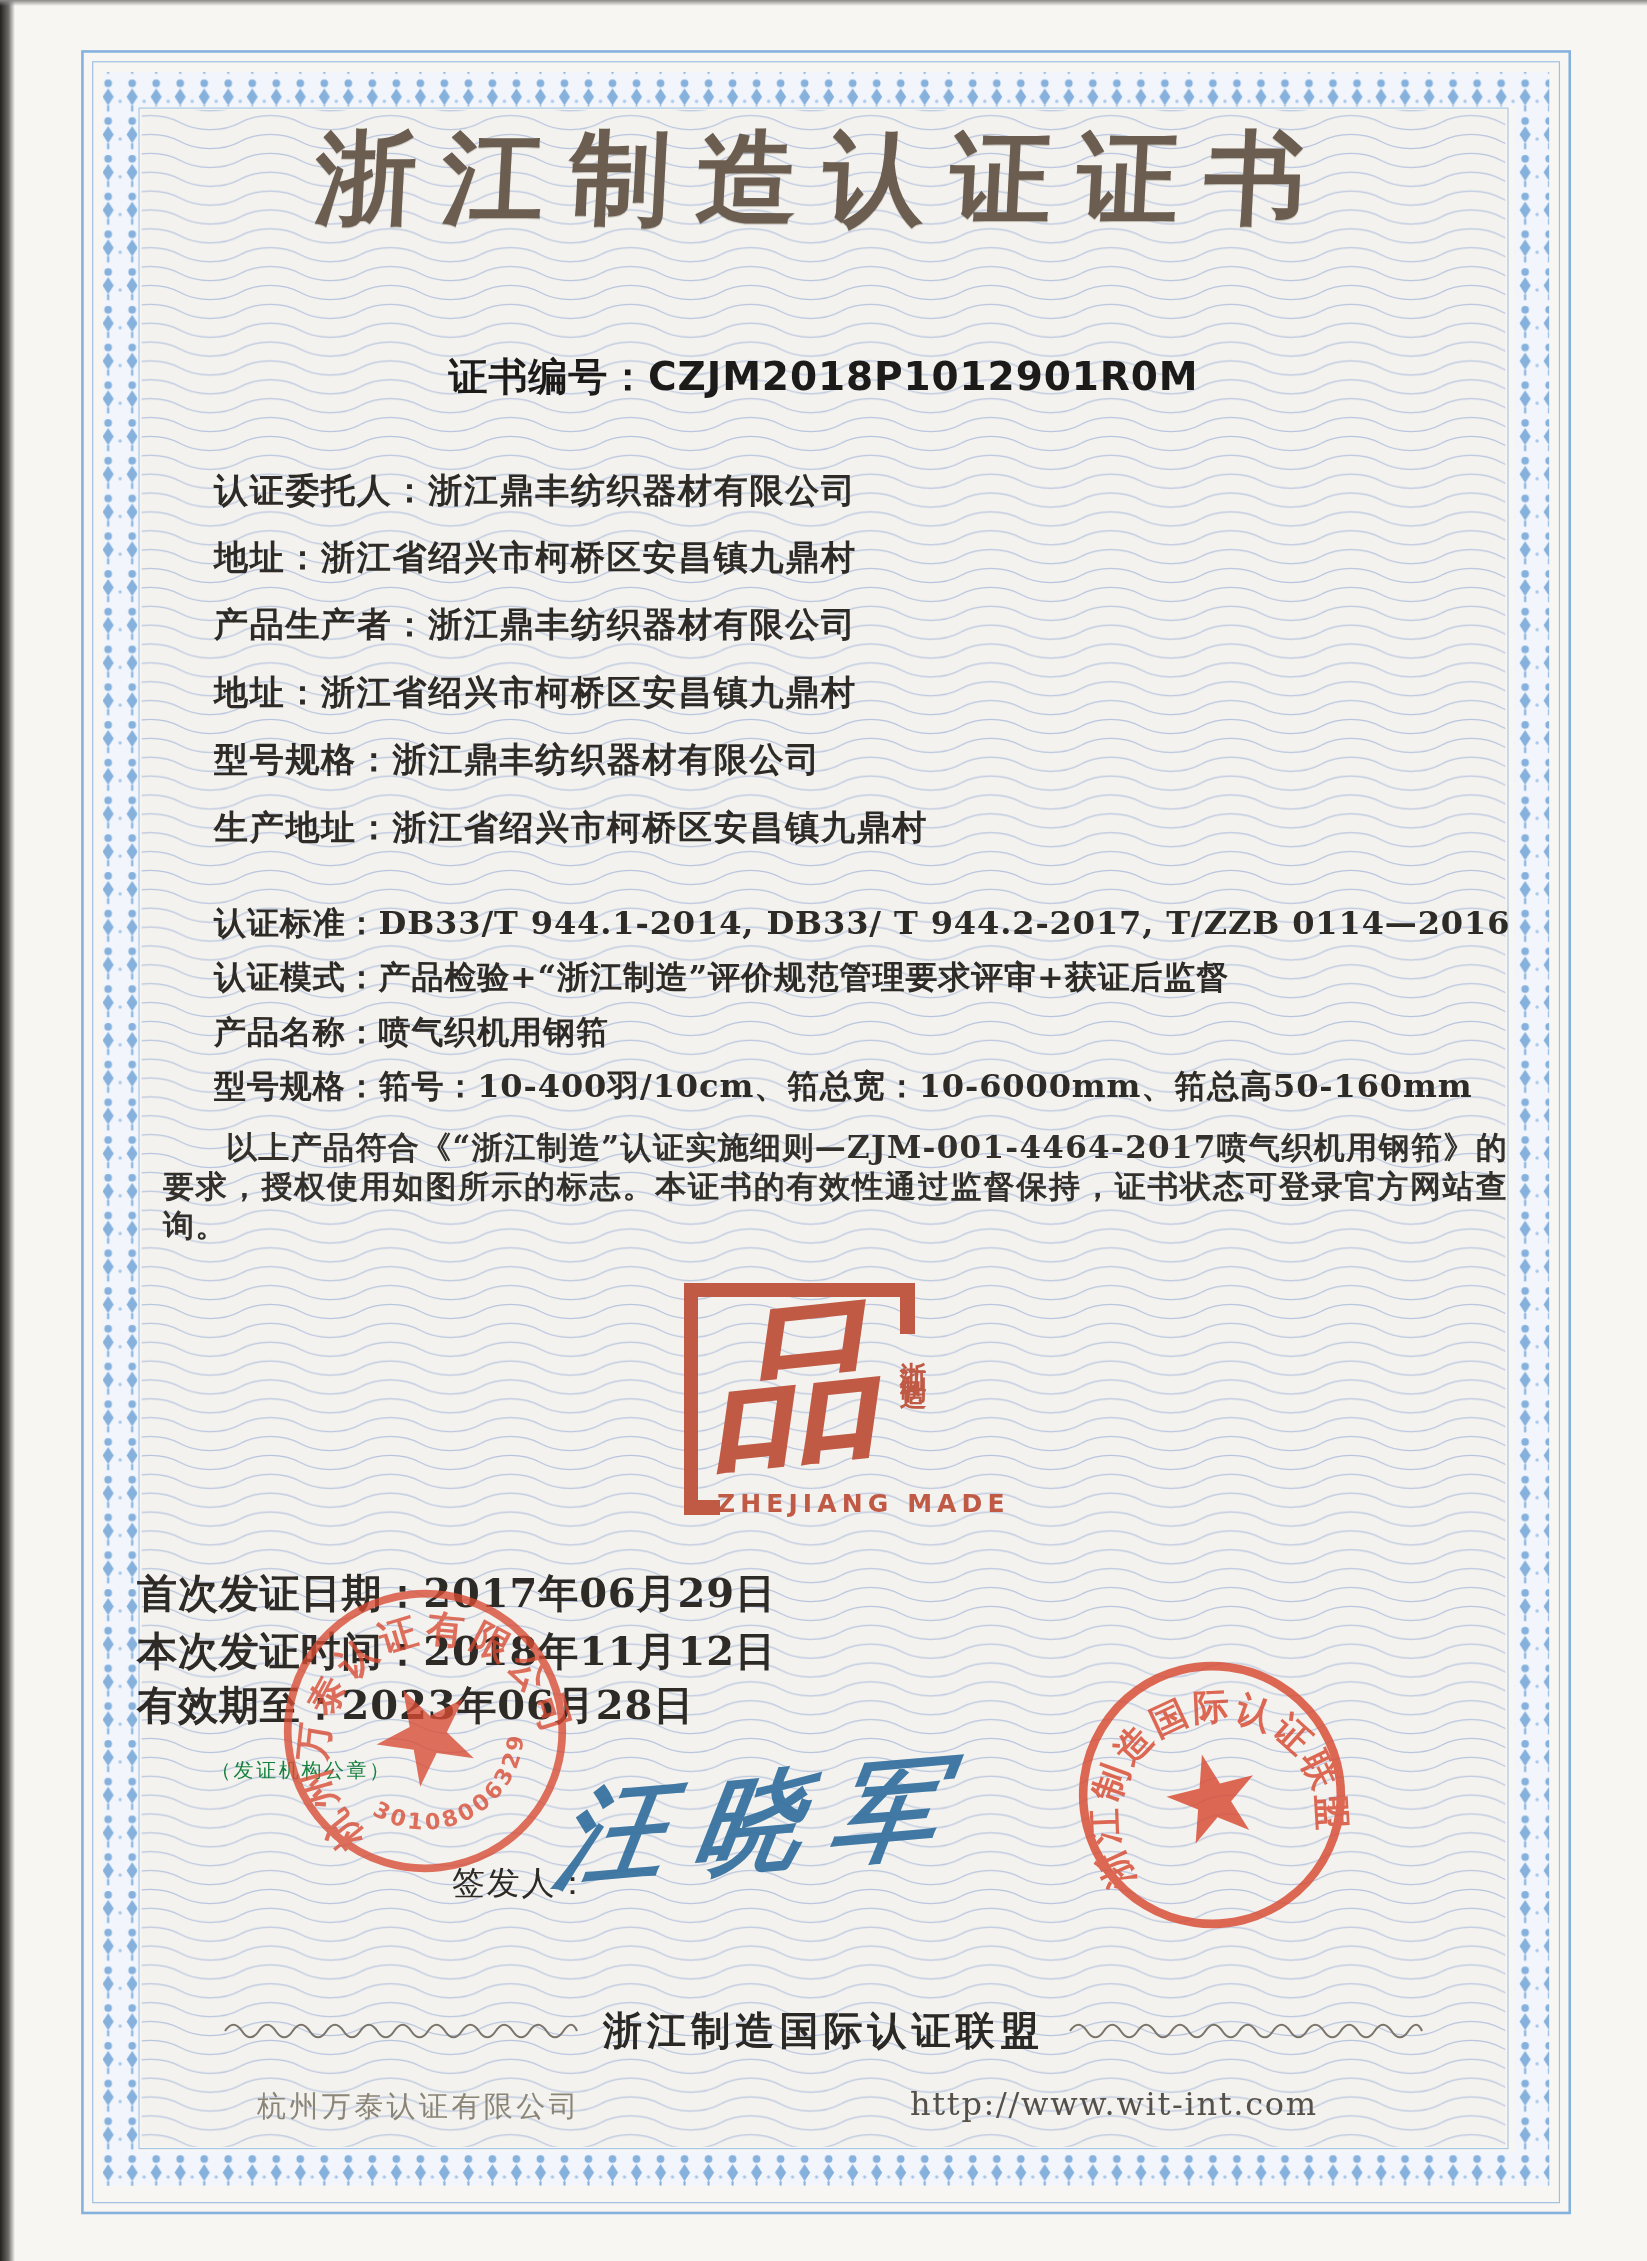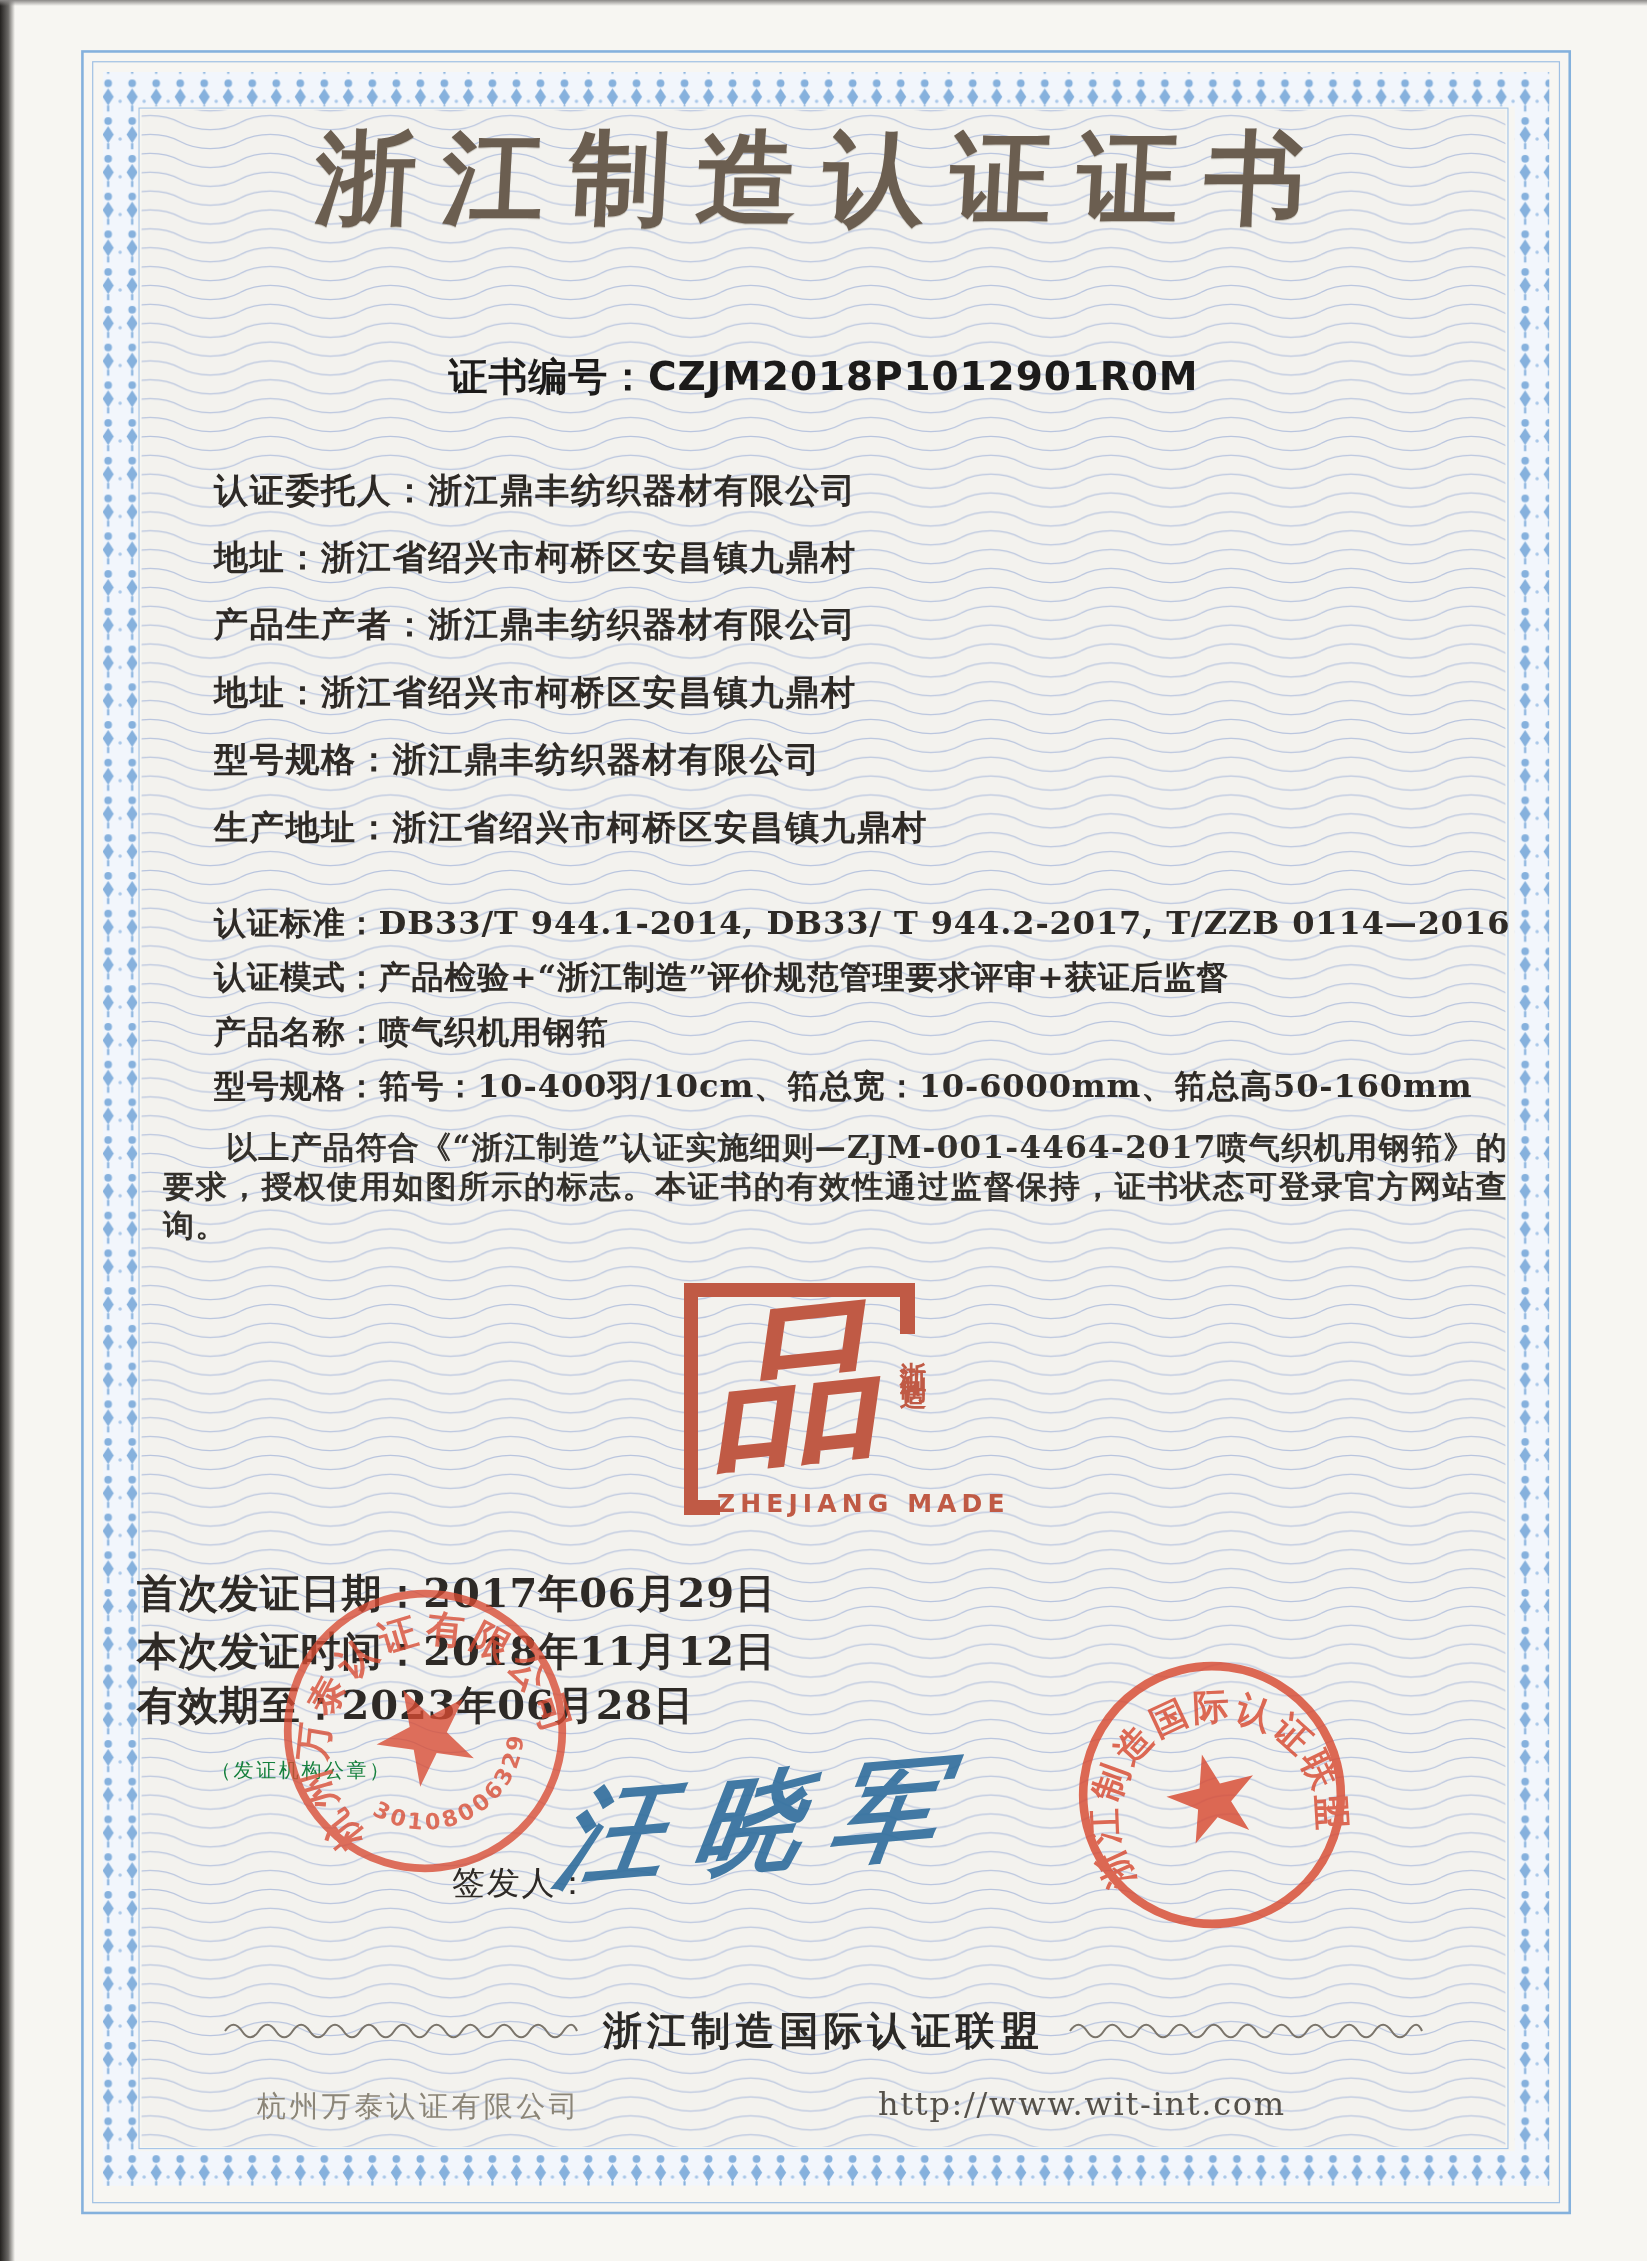--- a/index.html
+++ b/index.html
@@ -96,21 +96,21 @@
     display:flex;align-items:center;justify-content:center;gap:22px;
   }
   .alliance-text{
     font-size:39px;font-weight:700;letter-spacing:5.1px;color:#2b2926;white-space:nowrap;
   }
   .footer-company{
     position:absolute;left:257px;top:2087px;
     font-size:29px;color:#8b8577;letter-spacing:3.4px;font-weight:400;
   }
   .footer-url{
-    position:absolute;left:878px;top:2085px;
+    position:absolute;left:910px;top:2085px;
     font-size:32px;color:#55514a;letter-spacing:1.7px;font-weight:400;
   }
   .lbl{font-weight:700;}
 </style>
 </head>
 <body>
 
 <div class="page">
 
   <svg class="bg" width="1647" height="2261" viewBox="0 0 1920 2636">

